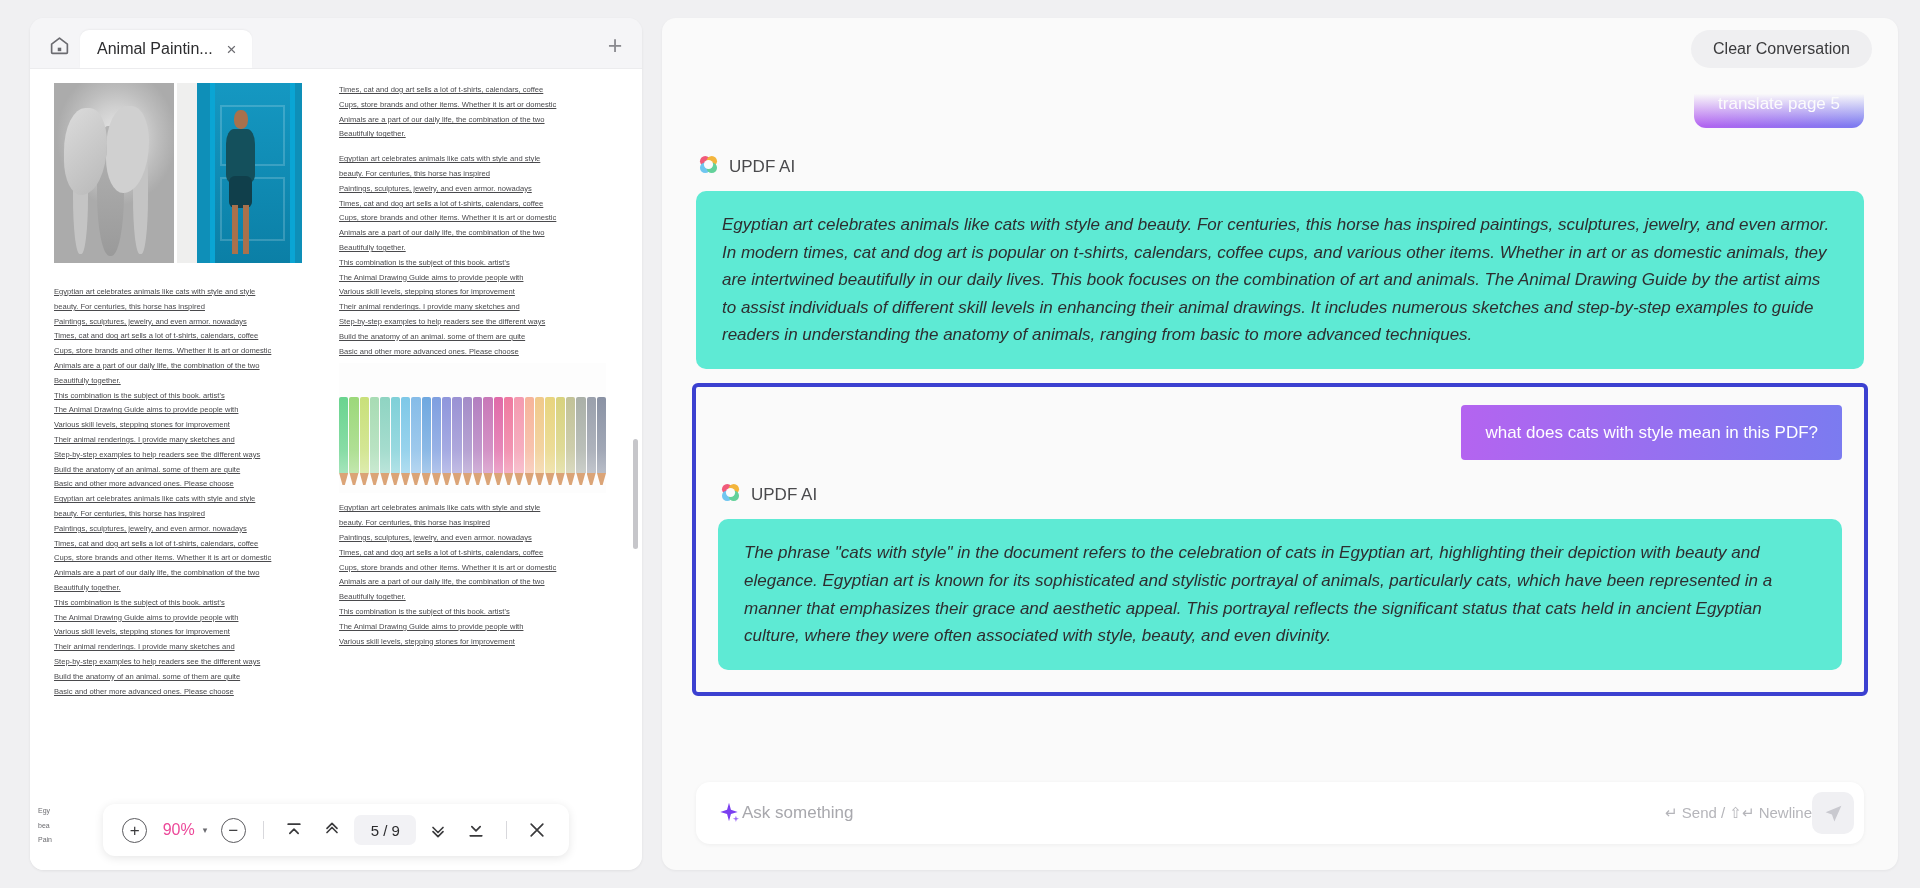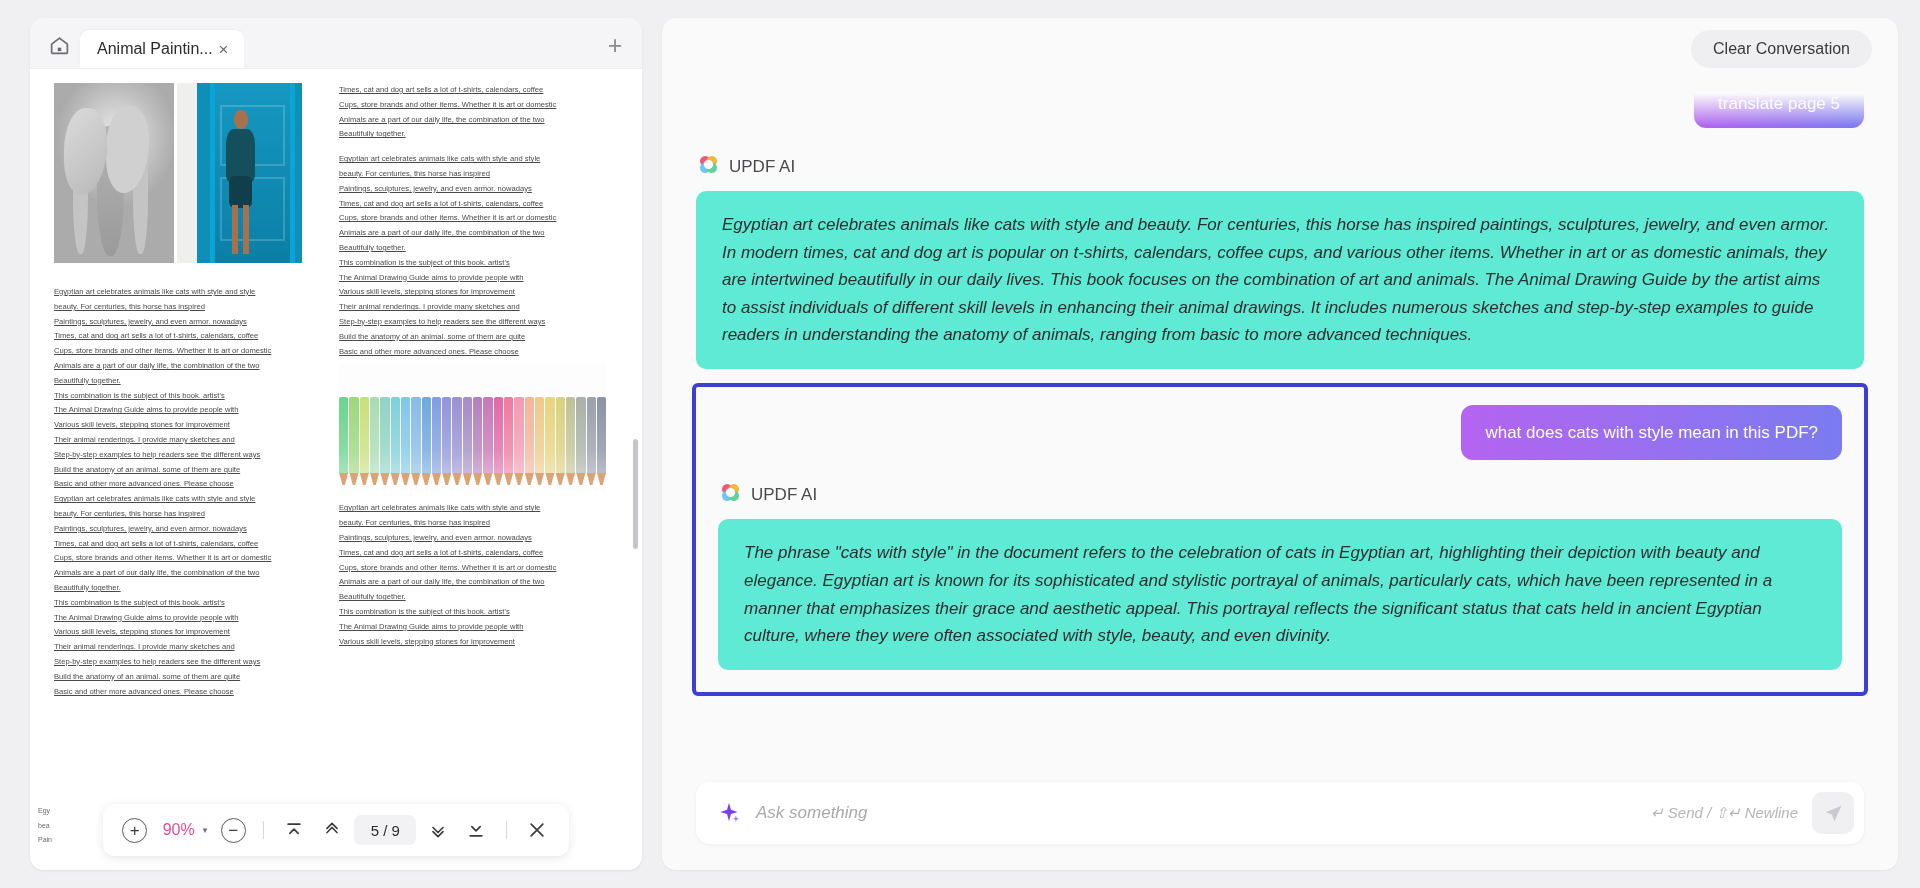--- a/index.html
+++ b/index.html
@@ -27,21 +27,21 @@
     padding: 0 10px 0 12px;
     background: #f5f5f7;
     position: relative;
   }
   #home-btn {
     width: 34px; height: 34px; margin-bottom: 6px;
     display: flex; align-items: center; justify-content: center;
     border-radius: 7px; cursor: pointer;
   }
   .tab {
-    height: 38px; display: flex; align-items: center; gap: 4px;
+    height: 38px; display: flex; align-items: center; gap: 12px;
     background: #fff; border-radius: 9px 9px 0 0;
     padding: 0 13px 0 17px; margin-bottom: 0;
     font-size: 16px; color: #2c2c2e; white-space: nowrap;
     cursor: pointer;
     box-shadow: 0 -1px 2px rgba(0,0,0,.04);
     justify-content: flex-end;
   }
   .tab-close {
     font-size: 17px; color: #6b6b70; line-height: 1;
     cursor: pointer; padding: 2px;
@@ -194,21 +194,21 @@
     padding: 10px 22px; font-size:16px; color:#3a3a3c; cursor:pointer;
     font-family:"Liberation Sans", sans-serif;
   }
 
   #chat-scroll {
     flex:1; overflow:hidden; padding: 0 34px 0 34px; position:relative;
   }
   .msg-user-row { display:flex; justify-content:flex-end; }
   .bubble-user {
     background: linear-gradient(90deg,#b464f0 0%, #7b7bf0 100%);
-    color:#fff; font-size:17px; border-radius: 12px;
+    color:#fff; font-size:17px; border-radius: 4px;
     padding: 16px 24px; max-width: 70%; line-height:1.4;
   }
   .ai-label {
     display:flex; align-items:center; gap:10px;
     font-size:17px; color:#4a4a4d; margin: 22px 0 11px 2px;
   }
   .bubble-ai {
     background:#5eead4; border-radius: 10px; padding: 20px 26px;
     font-size:17px; line-height:1.62; color:#2e2e30;font-style:italic;
   }
@@ -225,23 +225,22 @@
   }
   #top-fade {
     position:absolute; left:0; right:0; top:0; height:46px;
     background: linear-gradient(#fafafa 30%, rgba(250,250,250,0));
     pointer-events:none; z-index:5;
   }
 
   #ai-input-wrap { padding: 14px 34px 26px 34px; }
   #ai-input {
     background:#fff; border-radius: 14px; height: 62px;
-    display:flex; align-items:center; padding: 0 10px 0 20px; gap: 14px;
+    display:flex; align-items:center; padding: 0 10px 0 20px; 
     box-shadow: 0 1px 4px rgba(0,0,0,.05);
-    font-style: italic;
   }
   #ask-placeholder { flex:1; font-size:17px; color:#a8a8ad; cursor:text; }
   #send-hint { font-size:15px; color:#b5b5ba; white-space:nowrap; }
   #send-btn {
     width:42px; height:42px; border-radius:10px; background:#f0f0f3;
     display:flex; align-items:center; justify-content:center; cursor:pointer;
   }
   .sparkle { width:26px; height:26px; }
 </style>
 </head>

